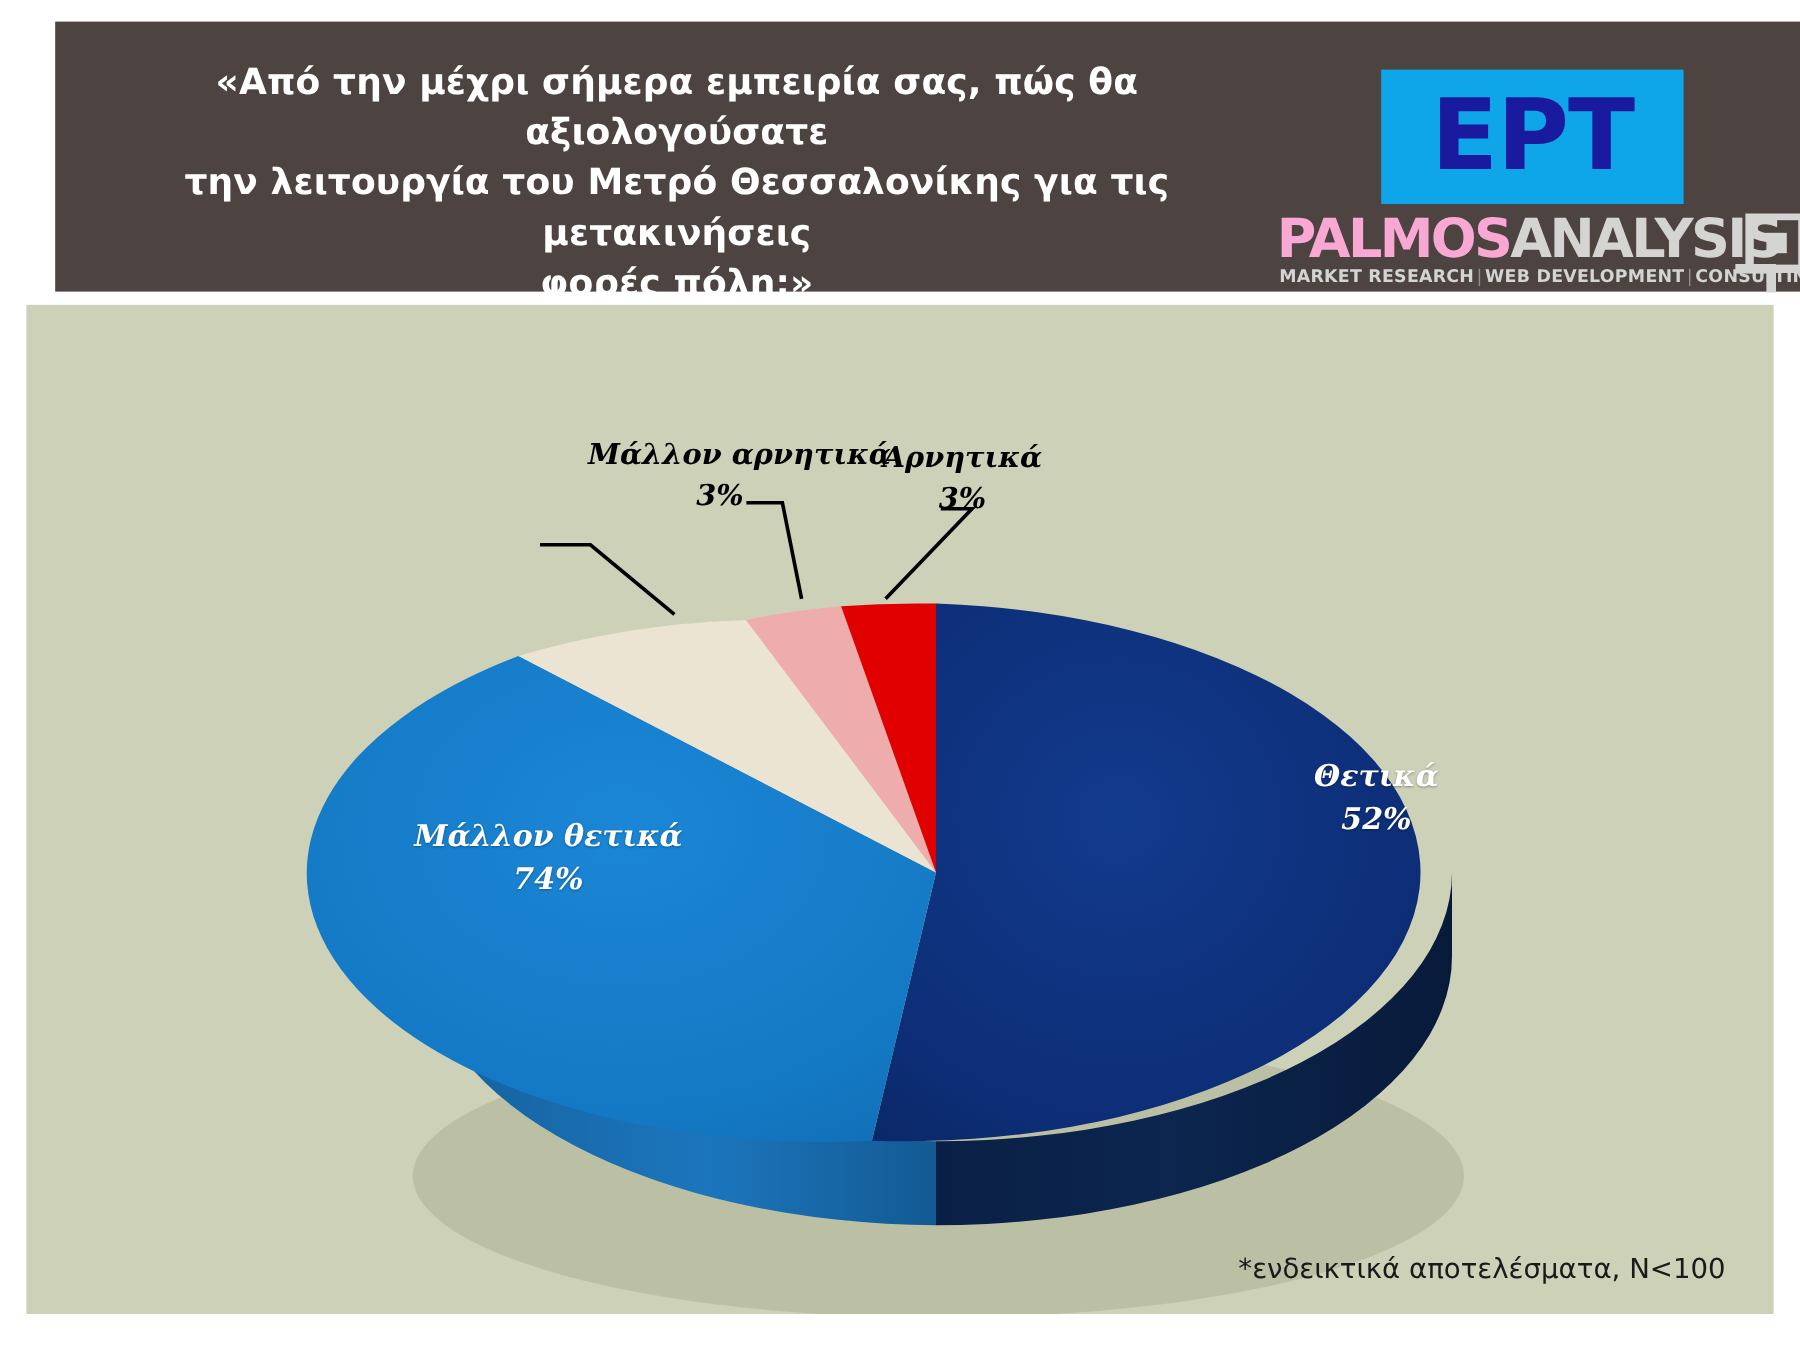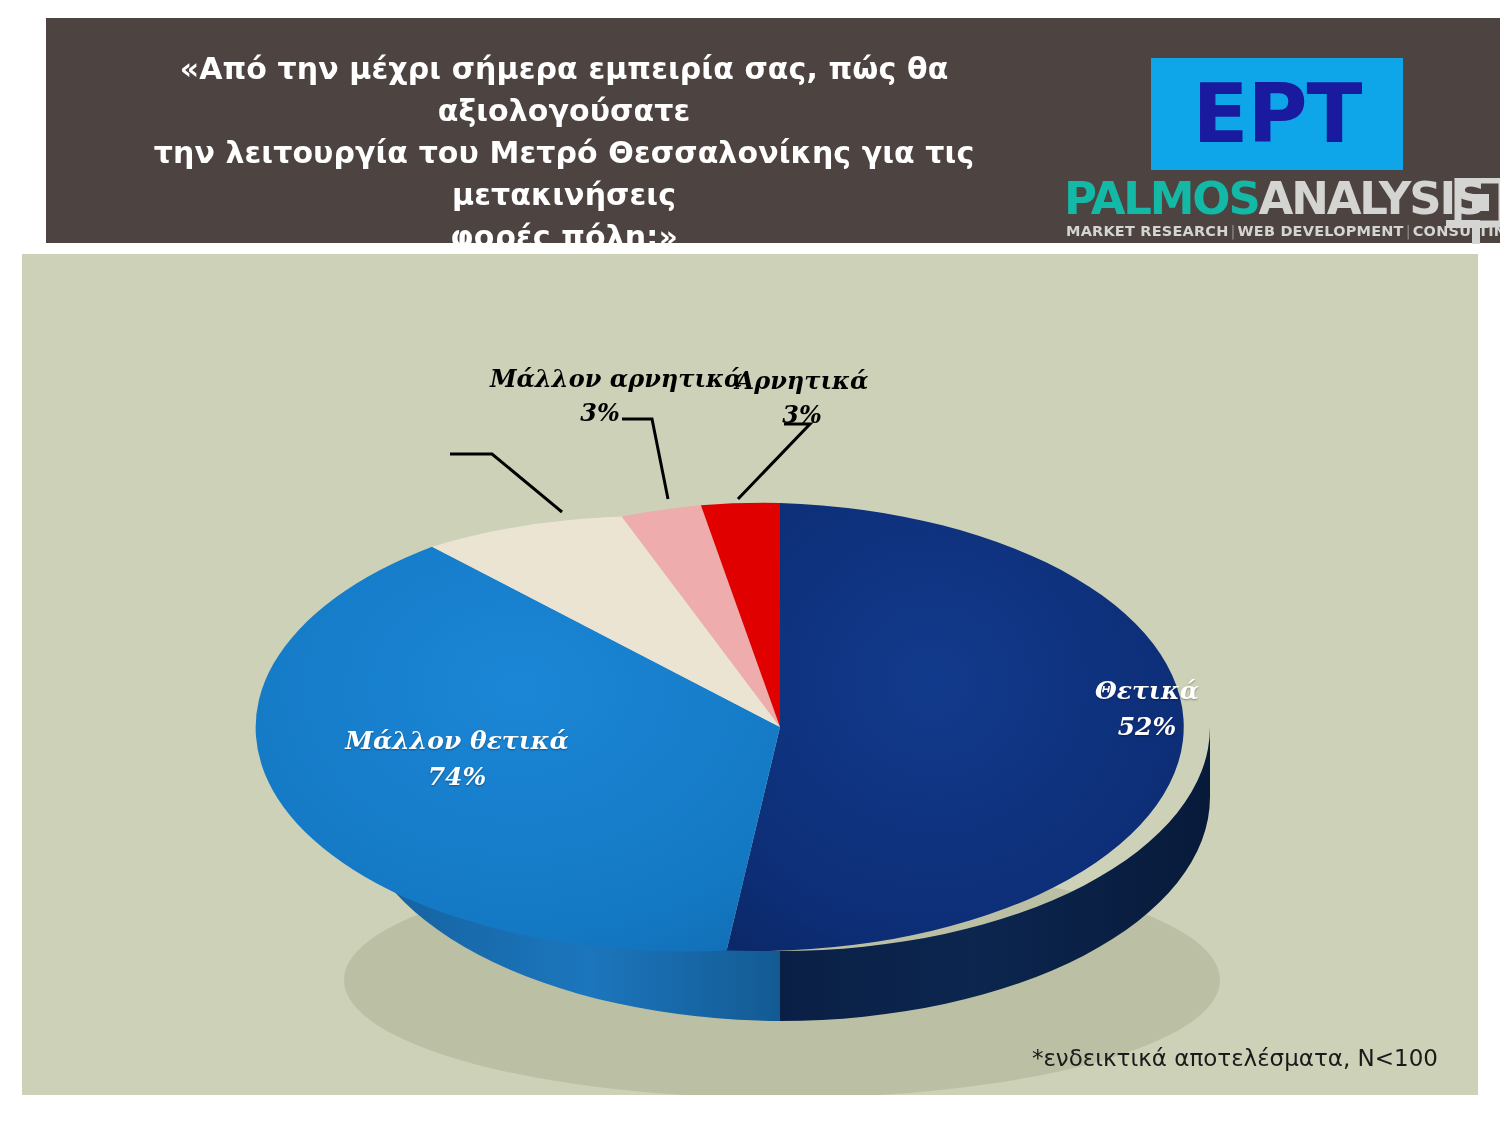--- a/index.html
+++ b/index.html
@@ -85,21 +85,21 @@
     position: absolute;
     left: 0;
     top: 0;
     font-family: "DejaVu Sans", sans-serif;
     font-size: 45px;
     font-weight: bold;
     letter-spacing: -2.2px;
     line-height: 46px;
     white-space: nowrap;
   }
-  .pal-green { color: #14b8a6; }
+  .pal-green { color: #f9a8d4; }
   .pal-grey  { color: #d4d4d2; }
   #palmos-tagline {
     position: absolute;
     left: 2px;
     top: 47px;
     font-family: "DejaVu Sans", sans-serif;
     font-size: 14.5px;
     font-weight: bold;
     color: #d4d4d2;
     letter-spacing: 0.2px;
@@ -172,21 +172,20 @@
     position: absolute;
     font-family: "DejaVu Serif", serif;
     font-style: italic;
     font-weight: bold;
     color: #ffffff;
     text-align: center;
     line-height: 36px;
     font-size: 25px;
     text-shadow: 0 1px 2px rgba(0,0,0,0.35);
     white-space: nowrap;
-    margin-top: 44px;
   }
   #label-positive { left: 1030px; top: 375px; width: 190px; }
   #label-rather-positive { left: 310px; top: 425px; width: 250px; }
 
   #footnote {
     position: absolute;
     right: 40px;
     bottom: 24px;
     font-family: "DejaVu Sans", sans-serif;
     font-size: 23px;

